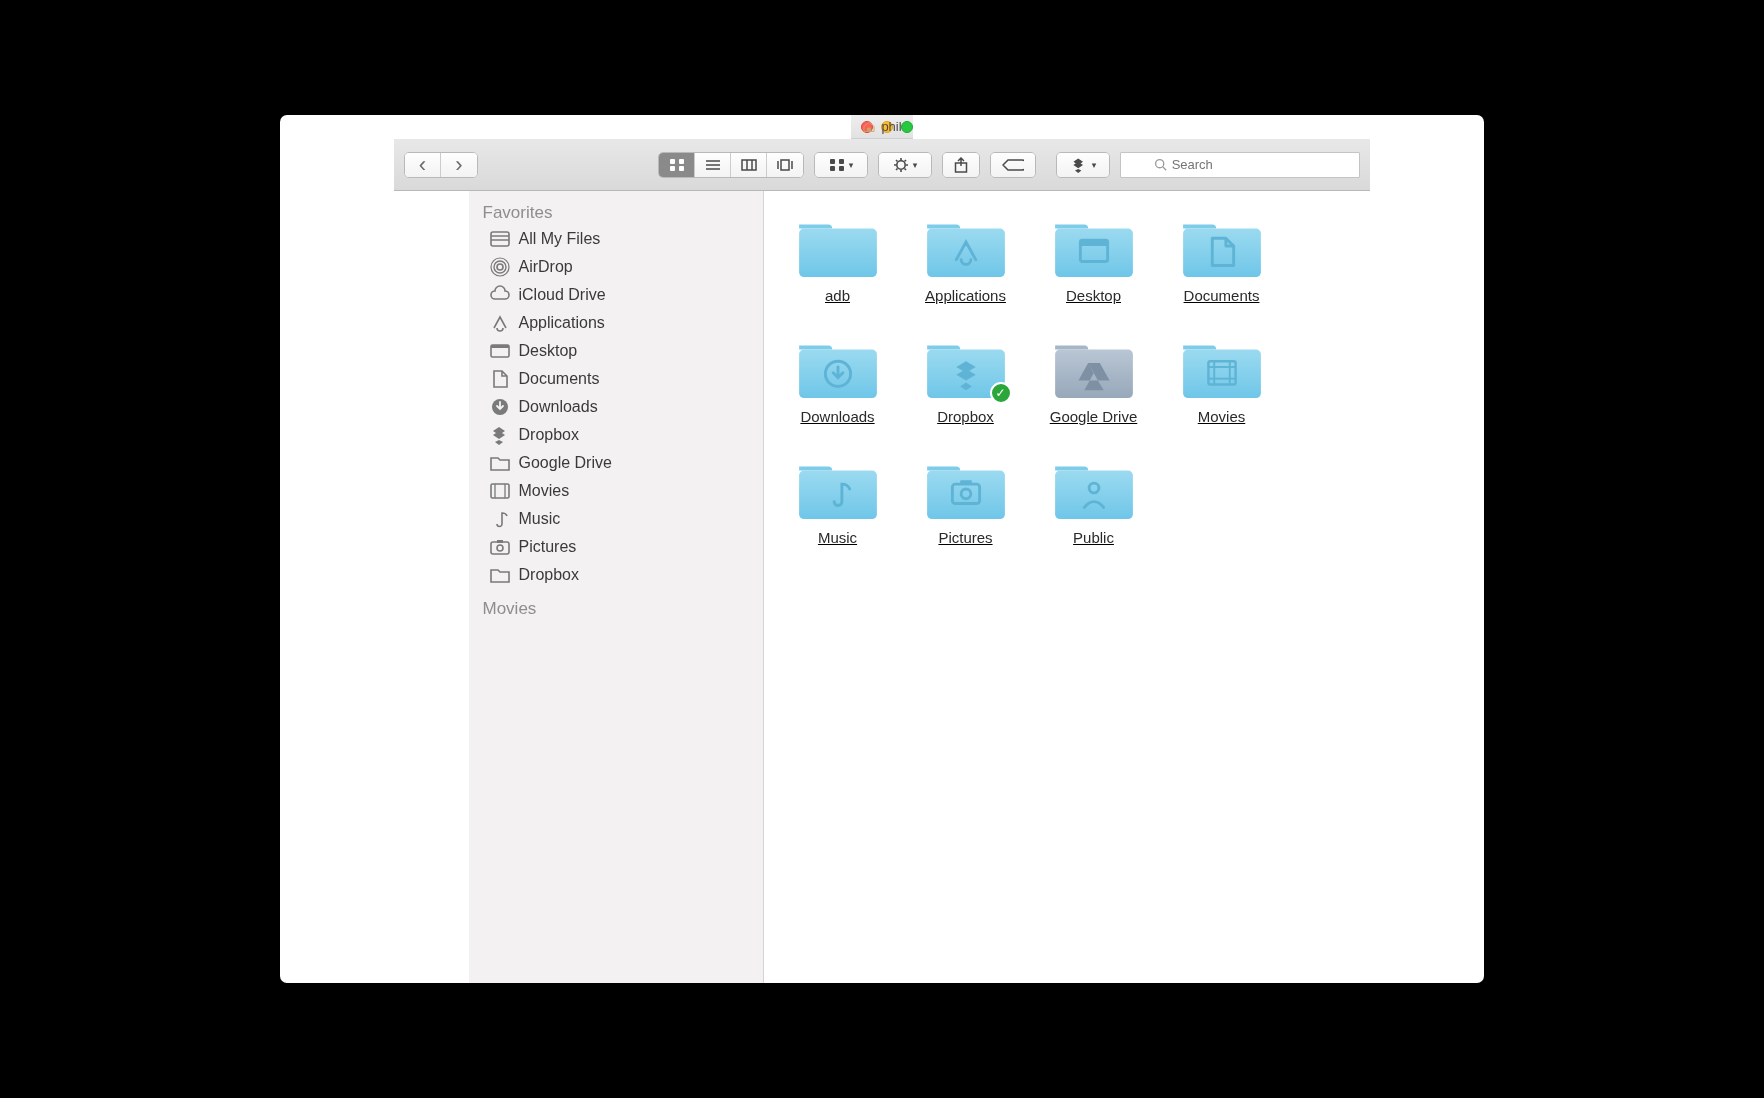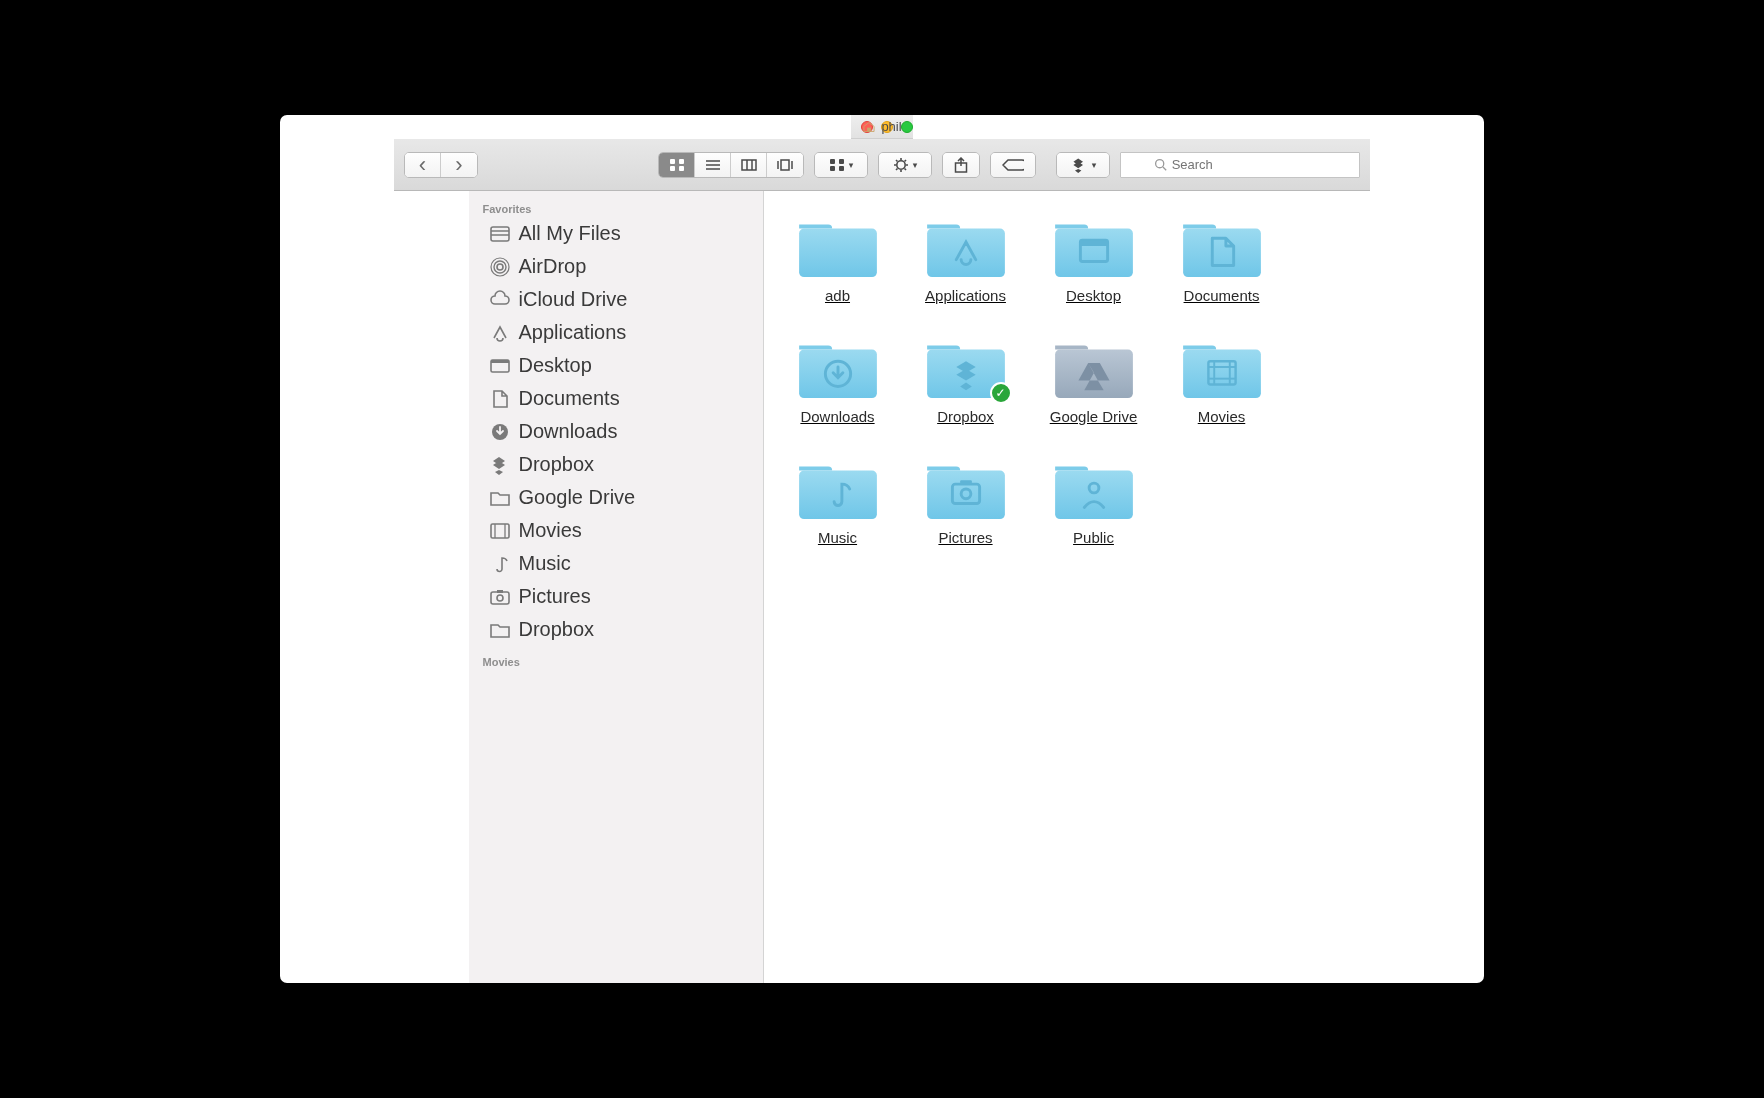--- a/index.html
+++ b/index.html
@@ -82,28 +82,28 @@
     flex:1; display:flex; overflow:hidden;
   }
   .sidebar {
     width: 295px;
     background: #f3f1f2;
     border-right:1px solid #d4d4d4;
     padding:8px 0 0 0;
     overflow:hidden;
   }
   .side-section {
-    font-size:11px; color:#8e8e8e;
+    font-size:17px; color:#8e8e8e;
     padding:4px 14px 2px;
-    font-weight:700;
+    font-weight:400;
   }
   .side-item {
     display:flex; align-items:center;
     gap:8px; padding:5px 10px 5px 20px;
-    font-size:20px; color:#3a3a3a;
+    font-size:16px; color:#3a3a3a;
   }
   .side-item .si-icon{
     width:22px;height:18px; display:flex;align-items:center;justify-content:center;
     color:#7a7a7a;
   }
   .content {
     flex:1; background:#fff; overflow:auto;
     padding:20px 30px 30px 30px;
   }
   .grid {

